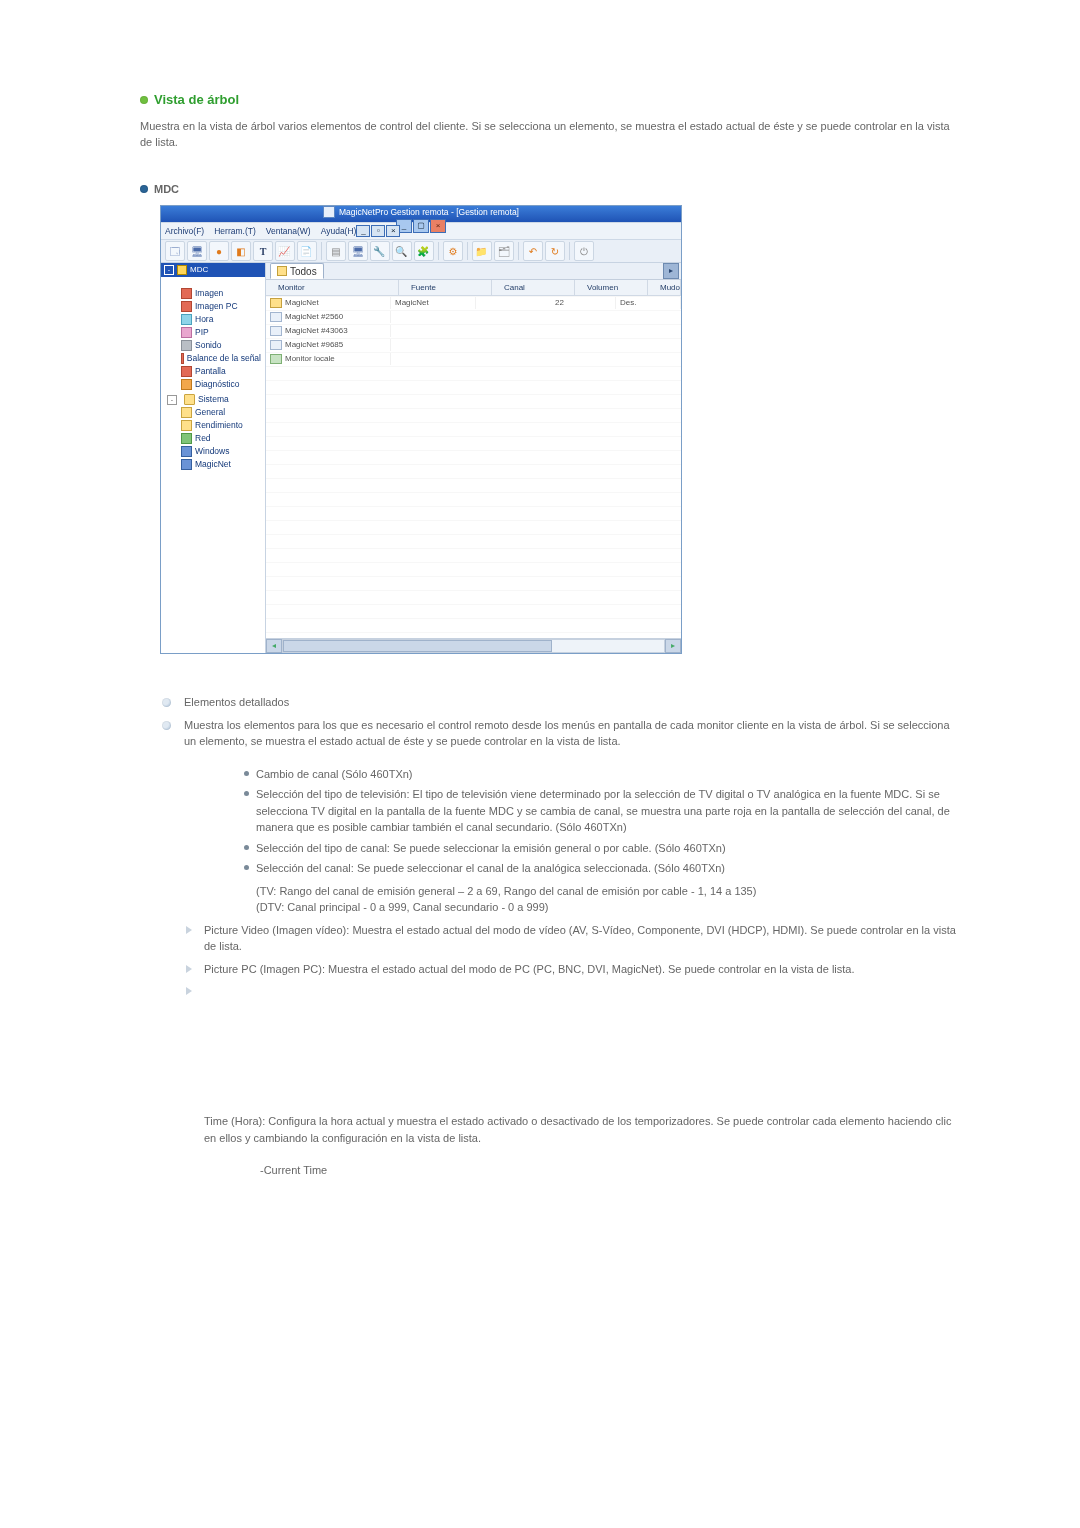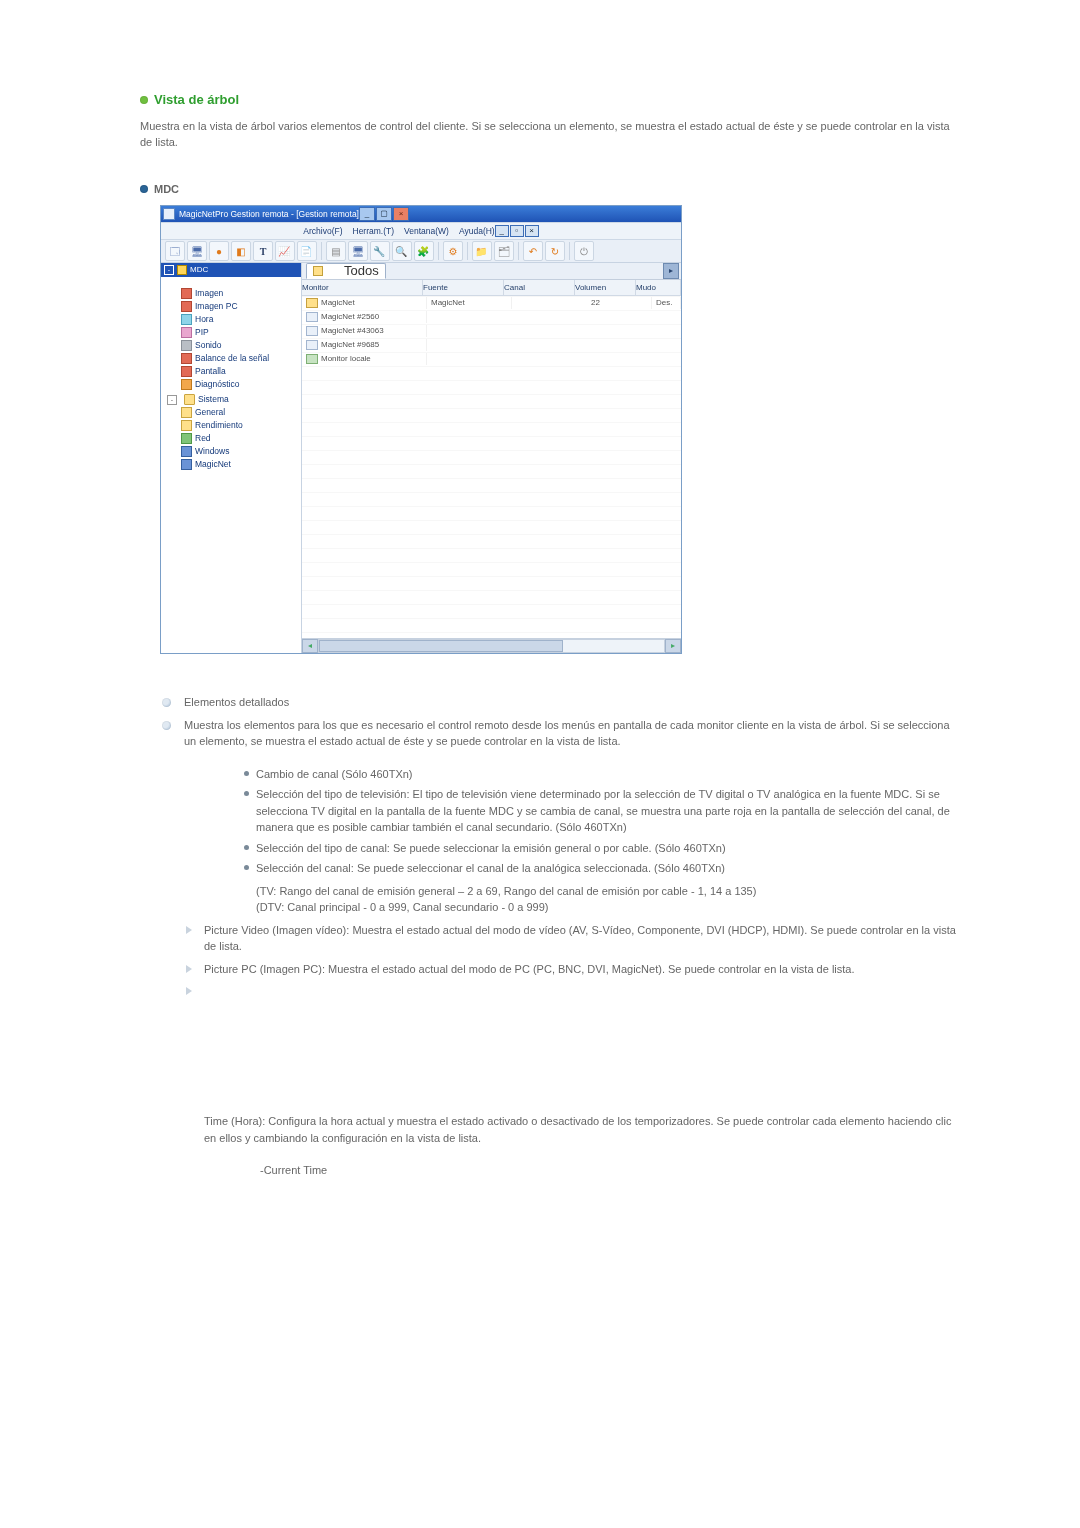--- a/index.html
+++ b/index.html
@@ -57,39 +57,40 @@
     font-size: 9px;
     color: #333;
   }
   .titlebar {
     height: 16px;
     background: linear-gradient(#3b7dd8,#1f53b5);
     display: flex;
     align-items: center;
     justify-content: flex-start;
     padding: 0 2px;
+    flex-direction: column;
   }
   .titlebar .t-left {
     display:flex; align-items:center; gap:4px;
   }
   .titlebar .t-ico {
     width:10px;height:10px;background:#e7effa;border:1px solid #5a86c4;
   }
   .titlebar .t-text {
     color:#fff; font-size:8.5px; white-space:nowrap;
   }
   .winbtns { display:flex; gap:1px; }
   .winbtn {
     width:14px;height:12px;border:1px solid #3c6db6;background:#a8c8ef;display:flex;align-items:center;justify-content:center;
     font-size:8px;color:#123;
   }
   .winbtn.close{ background:#e98064;color:#5b1f0c;}
   .menubar {
     height:16px;background:#eef3f9;border-top:1px solid #cdd8e6;border-bottom:1px solid #cdd8e6;
-    display:flex;align-items:center;justify-content:center;padding:0 4px;
+    display:flex;align-items:center;justify-content:flex-start;padding:0 4px;
   }
   .menubar .menus{display:flex;gap:10px;font-size:8.5px;color:#1d3c74;}
   .mini-winbtns{display:flex;gap:1px;}
   .mini-winbtns .winbtn{width:12px;height:10px;background:#d6e4f3;}
   .toolbar{
     height:22px;background:#e9eff7;border-bottom:1px solid #c7d3e2;display:flex;align-items:center;gap:2px;padding:0 4px;
   }
   .tool-ico{
     width:18px;height:18px;border:1px solid #cbd6e3;background:#f3f7fc;border-radius:2px;display:flex;align-items:center;justify-content:center;font-size:10px;color:#4a6;
   }
@@ -118,28 +119,28 @@
   .ic.orange{background:#f2a74b;border-color:#c17a1e;}
   .ic.green{background:#80c478;border-color:#4f9846;}
   .ic.blue{background:#6a93d6;border-color:#355f9e;}
   .ic.folder{background:#ffe08a;border-color:#caa43f;border-radius:1px;}
   .ic.yell{background:#ffe08a;border-color:#caa43f;}
   .tree .sub{padding-left:14px;}
   .tree .exp{width:8px;height:8px;border:1px solid #999;font-size:7px;line-height:7px;text-align:center;color:#555;background:#fff;margin-right:4px;}
   .tree-label{color:#14397a;}
   .right-pane{flex:1;display:flex;flex-direction:column;}
   .tab-row{height:16px;display:flex;align-items:flex-end;background:#e9eff7;border-bottom:1px solid #c3cedd;padding-left:4px;}
-  .tab{height:14px;border:1px solid #9fb2cb;border-bottom:1px solid #fff;background:#fff;padding:0 6px;display:flex;align-items:center;gap:21px;font-size:13px;border-radius:2px 2px 0 0;}
+  .tab{height:14px;border:1px solid #9fb2cb;border-bottom:1px solid #fff;background:#fff;padding:0 6px;display:flex;align-items:center;gap:3px;font-size:10px;border-radius:2px 2px 0 0;}
   .tab .tic{width:8px;height:8px;background:#ffe08a;border:1px solid #c3a03b;}
   .tab-spacer{flex:1;}
   .tab-scroll{width:14px;height:14px;background:#9eb6d6;border:1px solid #6d8ab0;margin-right:2px;display:flex;align-items:center;justify-content:center;font-size:8px;color:#28446e;}
   .grid-head{
     display:flex;height:15px;background:#eef3f9;border-bottom:1px solid #d0d9e5;font-size:8px;color:#27416b;
   }
-  .gh{border-right:1px solid #d0d9e5;display:flex;align-items:center;padding-left:0;}
+  .gh{border-right:1px solid #d0d9e5;display:flex;align-items:center;padding-left:12px;}
   .gh.c1{width:120px;}
   .gh.c2{width:80px;}
   .gh.c3{width:70px;}
   .gh.c4{width:60px;}
   .gh.c5{flex:1;}
   .grid-body{flex:1;overflow:hidden;position:relative;}
   .grid-rows{position:relative;}
   .grow{display:flex;height:14px;font-size:8px;color:#545454;align-items:center;}
   .gc{border-right:1px solid #f1f1f1;padding-left:4px;display:flex;align-items:center;gap:3px;}
   .gc.c1{width:120px;}

